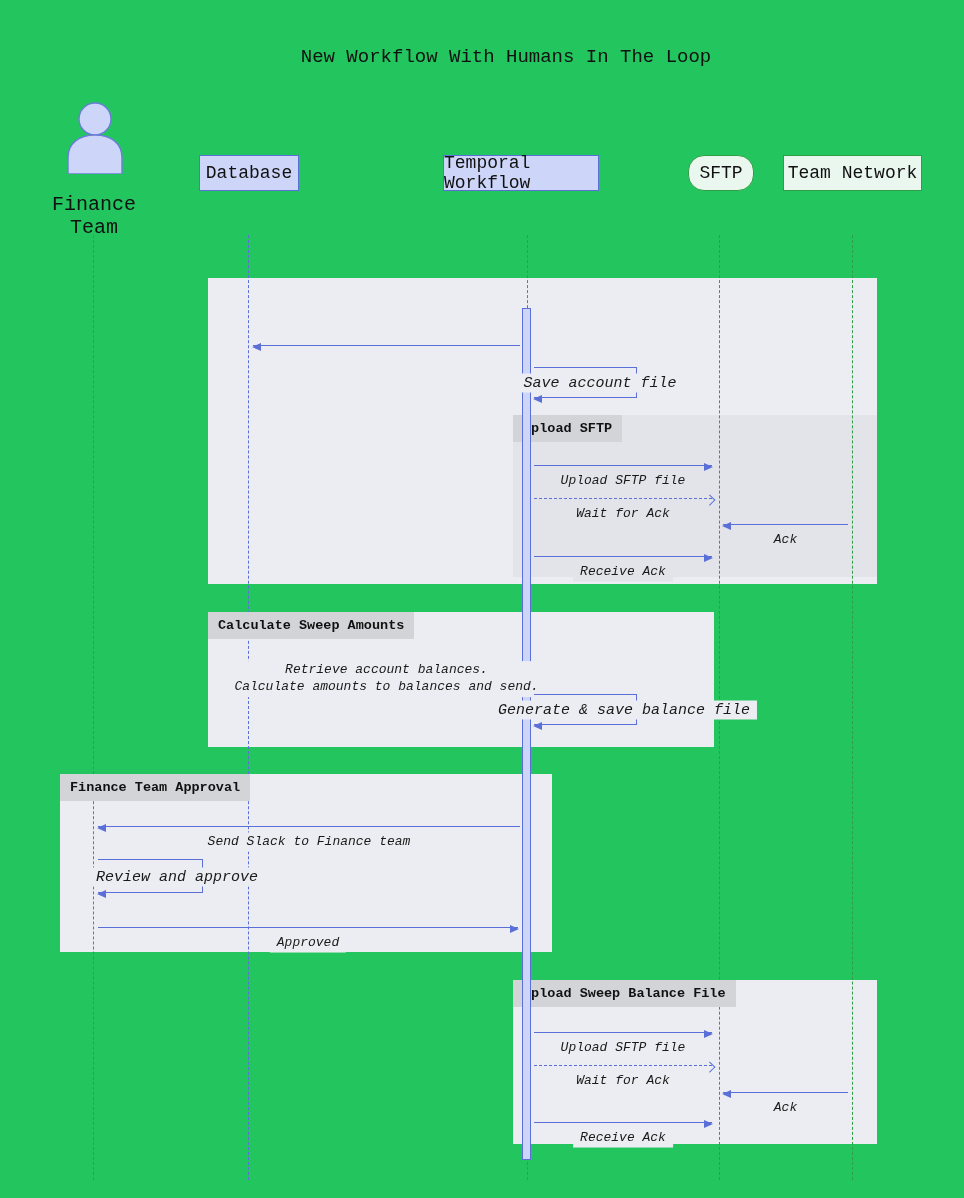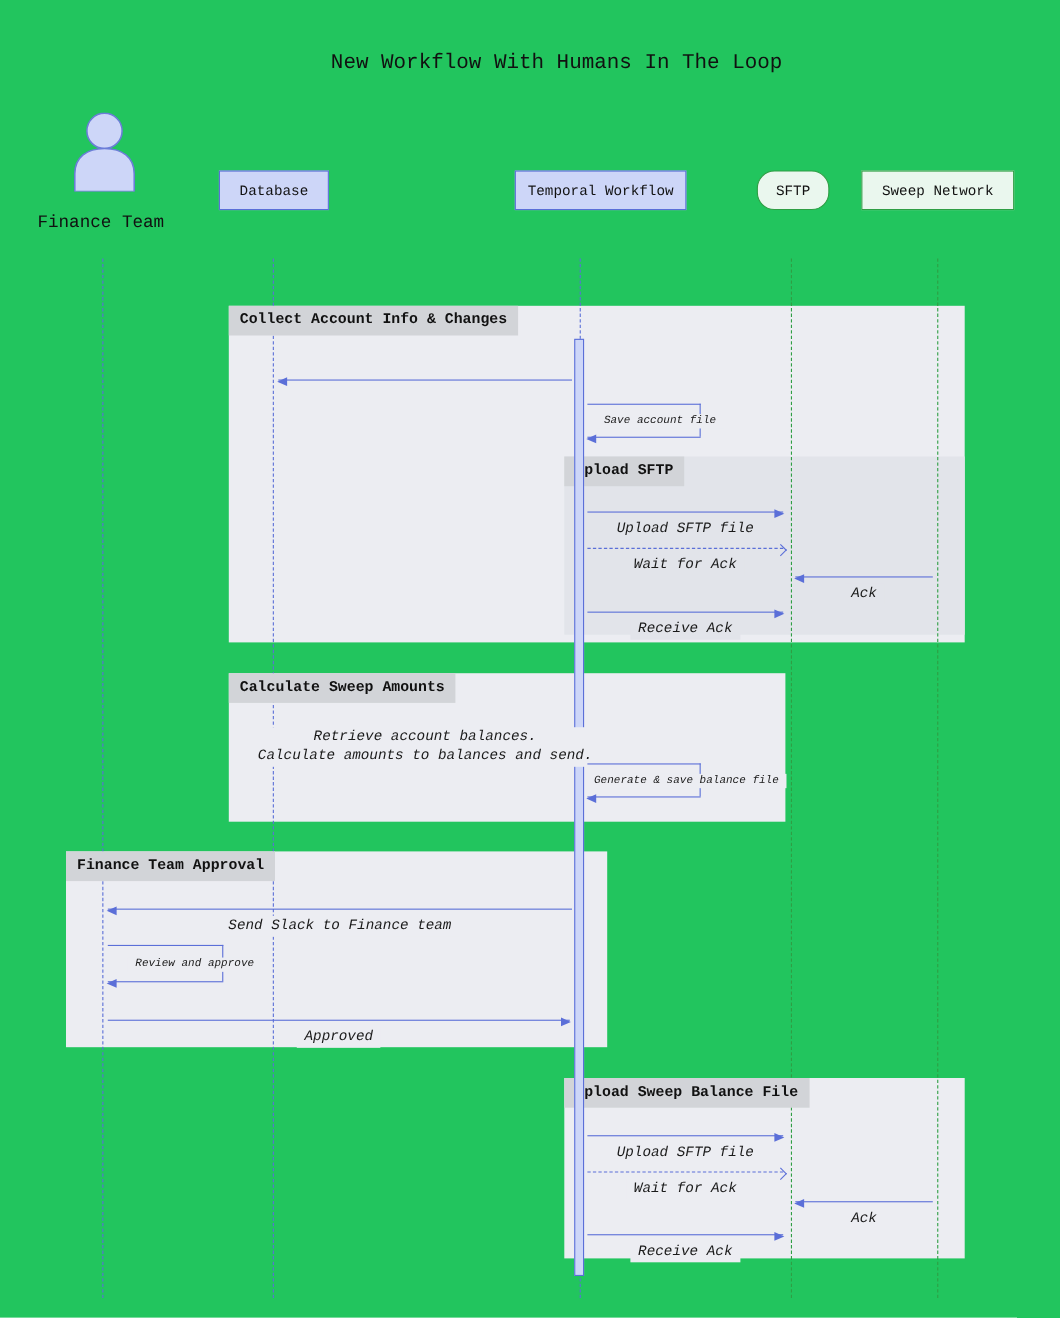--- a/index.html
+++ b/index.html
@@ -17,26 +17,26 @@
     position:relative;width:964px;height:1198px;background:#22c55e;
     font-family:Liberation Mono, monospace;overflow:hidden;padding-left:48px;
   }
   .title{
     position:absolute;top:46px;left:0;width:100%;text-align:center;
     font-size:19px;font-weight:500;color:var(--ink);
   }
   .actor-box{
     position:absolute;top:155px;height:36px;box-sizing:border-box;
     display:flex;align-items:center;justify-content:center;
-    font-size:13px;color:var(--ink);border:1px solid;
+    font-size:18px;color:var(--ink);border:1px solid;
   }
   .blue-box{background:var(--actor-fill);border-color:var(--blue);}
   .green-box{background:var(--green-fill);border-color:var(--green);}
   .actor-label{
-    position:absolute;text-align:left;font-size:16px;color:var(--ink);
+    position:absolute;text-align:center;font-size:20px;color:var(--ink);
   }
   .lifeline{position:absolute;top:235px;height:945px;width:0;border-left:1px dashed;}
   .lifeline.blue{border-color:var(--blue);}
   .lifeline.green{border-color:var(--green);}
   .group{position:absolute;}
   .bgg{background:var(--group-bg);}
   .bgn{background:var(--nested-bg);}
   .chip{
     position:absolute;background:var(--chip-bg);color:var(--ink);
     font-size:13.5px;font-weight:bold;padding:6px 10px;white-space:nowrap;
@@ -66,54 +66,53 @@
   .lbl{
     position:absolute;left:50%;top:15px;transform:translate(-50%,-50%);
     font-style:italic;font-size:13px;line-height:1.3;color:#1a1a1a;
     padding:1px 7px;text-align:center;
   }
   .lbl, .flt-lbl{white-space:nowrap;}
   .lbl.multi{white-space:normal;}
   .lbl.multi > div{white-space:nowrap;}
   .flt-lbl{
     position:absolute;transform:translate(-50%,-50%);
-    font-style:italic;font-size:10px;color:#1a1a1a;padding:1px 7px;
+    font-style:italic;font-size:15px;color:#1a1a1a;padding:1px 7px;
   }
 </style>
 </head>
 <body>
 
 <div class="canvas">
 
   <div class="title">New Workflow With Humans In The Loop</div>
 
   <svg style="position:absolute;left:66px;top:102px;" width="58" height="72" viewBox="0 0 58 72">
     <circle cx="29" cy="17" r="16" fill="#cdd6f8" stroke="#6b7dd8" stroke-width="1.4"></circle>
     <path d="M2 72 L2 56 C2 41 13 33 29 33 C45 33 56 41 56 56 L56 72 Z" fill="#cdd6f8" stroke="#6b7dd8" stroke-width="1.4"></path>
   </svg>
   <div class="actor-label" style="left:34px;top:193px;width:120px;">Finance Team</div>
 
   <div class="actor-box blue-box" style="left:199px;width:100px;">Database</div>
-  <div class="actor-box blue-box" style="left:468px;width:156px;">Temporal Workflow</div>
+  <div class="actor-box blue-box" style="left:443px;width:156px;">Temporal Workflow</div>
   <div class="actor-box green-box" style="left:688px;width:66px;border-radius:16px;">SFTP</div>
-  <div class="actor-box green-box" style="left:783px;width:139px;">Sweep Network</div>
+  <div class="actor-box green-box" style="left:783px;width:139px;">Team Network</div>
 
   <div class="group bgg" style="left:208px;top:278px;width:669px;height:306px;"></div>
   <div class="group bgn" style="left:513px;top:415px;width:364px;height:162px;"></div>
   <div class="group bgg" style="left:208px;top:612px;width:506px;height:135px;"></div>
   <div class="group bgg" style="left:60px;top:774px;width:492px;height:178px;"></div>
   <div class="group bgg" style="left:513px;top:980px;width:364px;height:164px;"></div>
 
   <div class="lifeline blue" style="left:93px;"></div>
   <div class="lifeline blue" style="left:248px;"></div>
   <div class="lifeline blue" style="left:527px;"></div>
   <div class="lifeline green" style="left:719px;"></div>
   <div class="lifeline green" style="left:852px;"></div>
 
-  <div class="chip" style="left:208px;top:278px;">Collect Account Info &amp; Changes</div>
   <div class="chip" style="left:513px;top:415px;">Upload SFTP</div>
   <div class="chip" style="left:208px;top:612px;">Calculate Sweep Amounts</div>
   <div class="chip" style="left:60px;top:774px;">Finance Team Approval</div>
   <div class="chip" style="left:513px;top:980px;">Upload Sweep Balance File</div>
 
   <div class="activation"></div>
 
   <div class="msg arr-l" style="left:253px;top:345px;width:267px;"></div>
 
   <div class="msg" style="left:534px;top:367px;width:103px;"></div>

